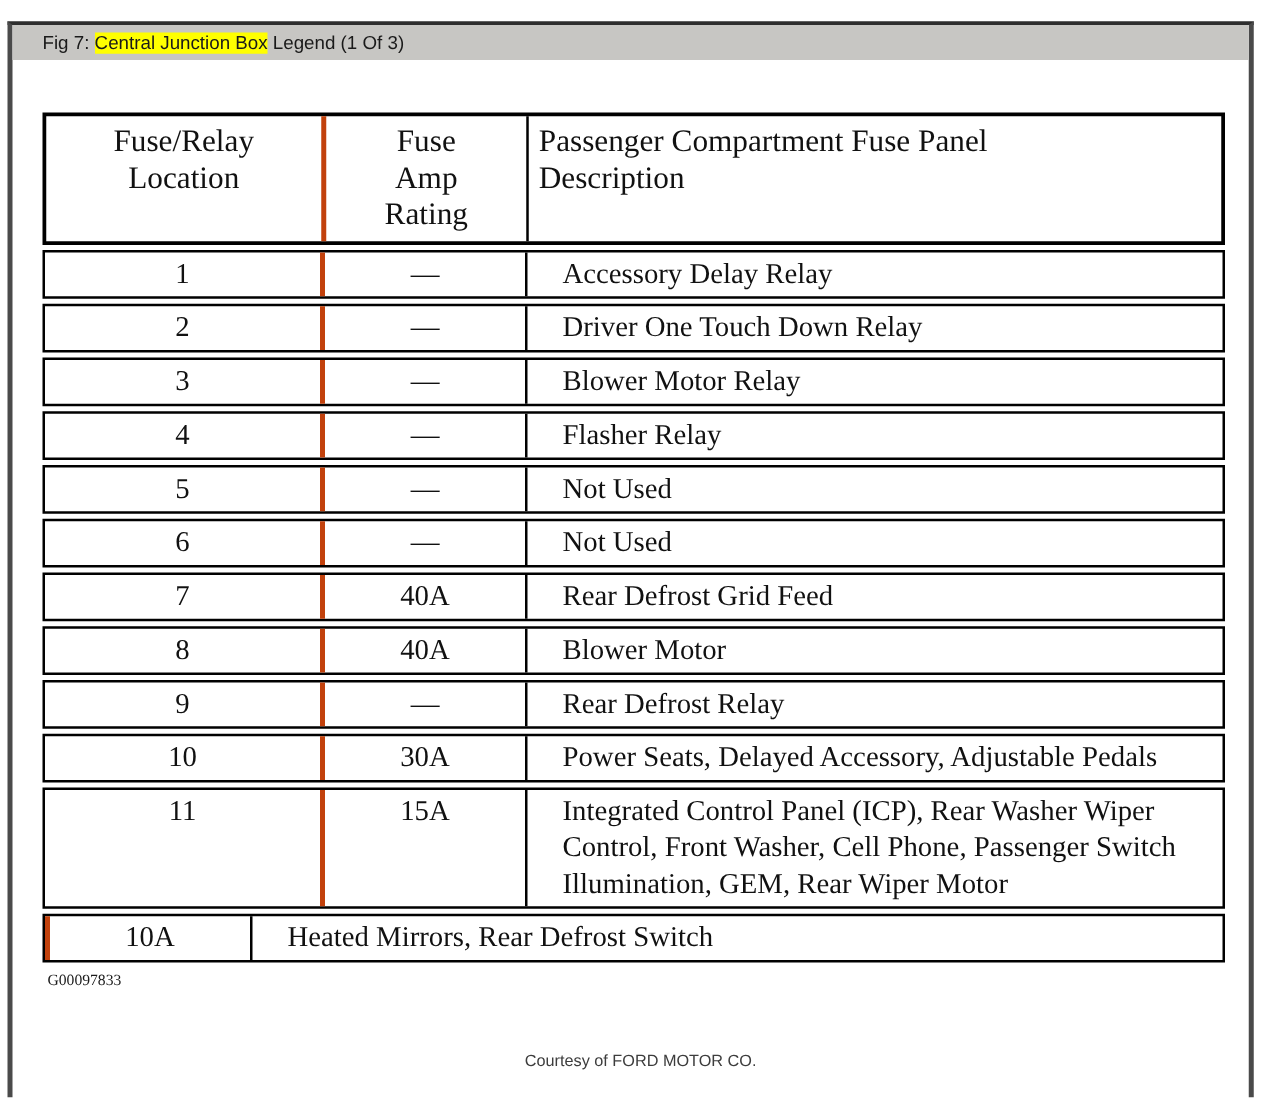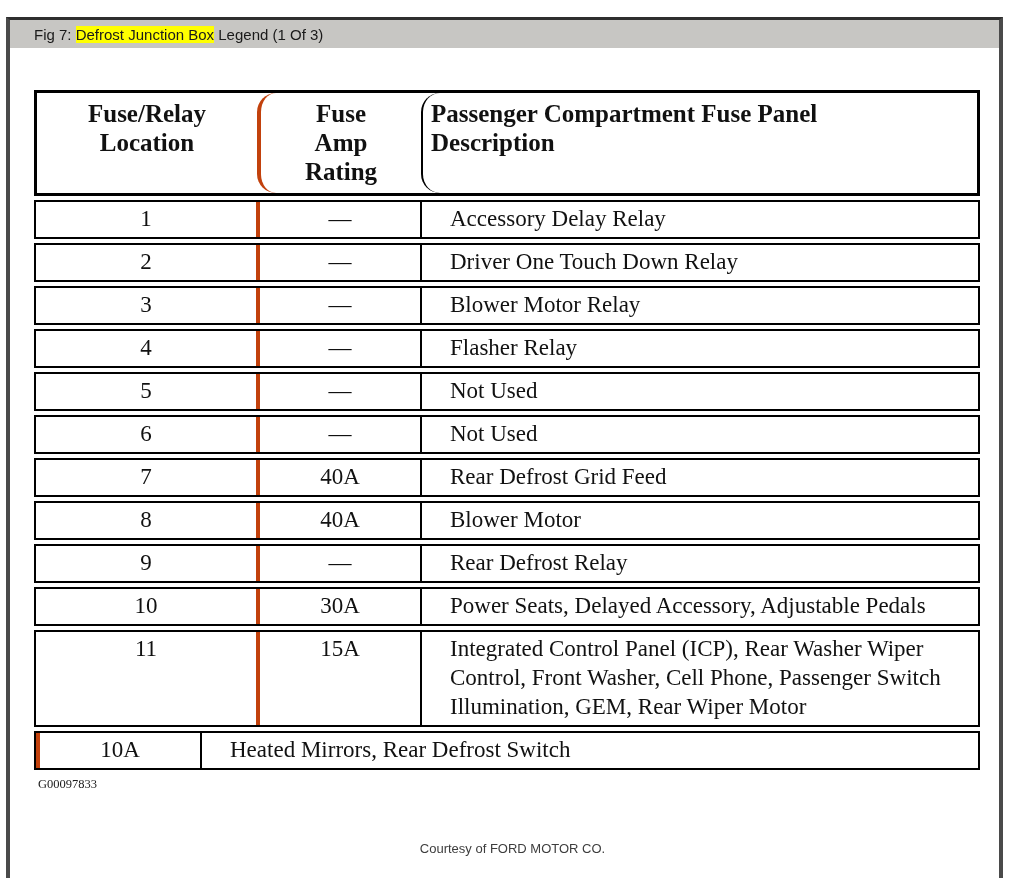--- a/index.html
+++ b/index.html
@@ -55,26 +55,25 @@
   .cell {
     padding: 3px 8px;
     font-size: 23px;
     line-height: 1.26;
     color: #111111;
   }
   .c1 { width: 220px; text-align: center; flex-shrink: 0; }
   .c2 { width: 164px; text-align: center; border-left: 4px solid #c2410c; flex-shrink: 0; }
   .c3 { flex: 1; border-left: 2px solid #000; padding-left: 28px; }
   .header .cell {
-    font-weight: bold;
+    font-weight: normal;
     font-size: 25px;
     line-height: 1.15;
     padding: 7px 8px;
     text-align: center;
-    border-radius: 19px;
   }
   .header .c3 { text-align: left; }
   .figid {
     margin: 7px 0 0 4px;
     font-family: Liberation Serif, serif;
     font-size: 12.5px;
     color: #1a1a1a;
   }
   .courtesy {
     position: absolute;
@@ -85,21 +84,21 @@
     font-family: "Liberation Sans", sans-serif;
     font-size: 13px;
     color: #3d3d3d;
   }
 </style>
 </head>
 <body>
 
 <div class="frame">
 
-  <div class="titlebar"><span>Fig 7: </span><span class="hl">Defrost Junction Box</span><span> Legend (1 Of 3)</span></div>
+  <div class="titlebar"><span>Fig 7: </span><span class="hl">Central Junction Box</span><span> Legend (1 Of 3)</span></div>
 
   <div class="content">
     <div class="fuse-table">
 
       <div class="row header">
         <div class="cell c1">
           <div>Fuse/Relay</div>
           <div>Location</div>
         </div>
         <div class="cell c2">

